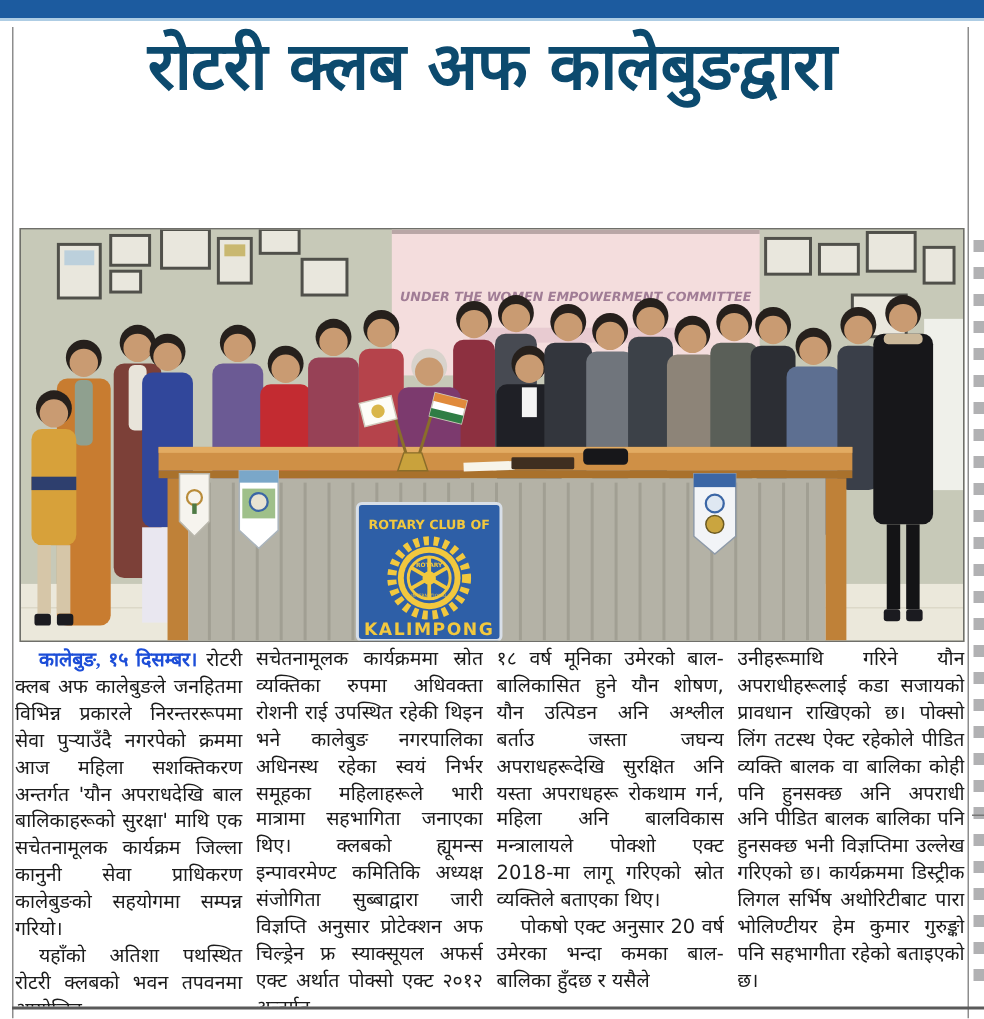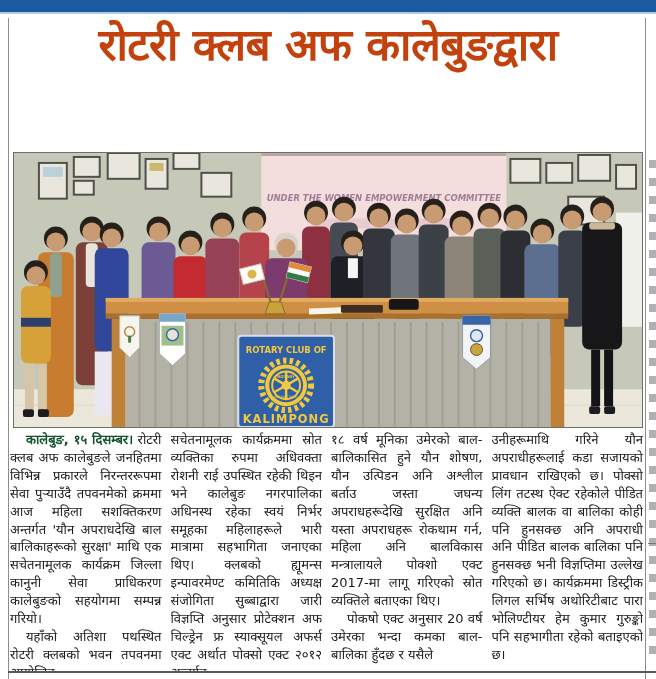--- a/index.html
+++ b/index.html
@@ -7,39 +7,39 @@
     width:656px;height:679px;position:relative;overflow:hidden;
     background:#ffffff;
     font-family:"DejaVu Sans", sans-serif;
   }
   .topbar{position:absolute;top:0;left:0;width:656px;height:12px;background:#1c5b9f;border-bottom:2px solid #aecde4;}
   .rule-v{position:absolute;top:18px;bottom:0;width:1px;background:#8d8d8d;}
   .rule-left{left:8px;}
   .rule-right{left:645px;}
   .headline{
     position:absolute;top:18px;left:11px;width:634px;
-    text-align:center;font-weight:700;color:#c2410c;
+    text-align:center;font-weight:700;color:#0c4a6e;
     font-size:44px;line-height:1.22;letter-spacing:-0.5px;
   }
   .headline div{white-space:nowrap;}
   .photo{
     position:absolute;top:152px;left:13px;width:630px;height:276px;
     border:1px solid #6f6f6a;box-sizing:border-box;background:#c7c9b8;
   }
   .body-text{
     position:absolute;top:431px;left:10px;width:633px;height:240px;
     display:flex;gap:9px;
   }
   .col{
     flex:1;min-width:0;text-align:justify;color:#1b1b1b;
     font-size:13px;line-height:17.9px;overflow:hidden;
   }
   .col p{margin:0;}
   .col p.indent{text-indent:16px;}
-  .dateline{font-weight:700;color:#14532d;}
+  .dateline{font-weight:700;color:#1d4ed8;font-family:Liberation Serif, serif;}
   .bottom-rule{position:absolute;top:671px;left:8px;width:648px;height:2px;background:#5a5a5a;}
   .sliver{
     position:absolute;left:649px;top:155px;width:7px;height:500px;opacity:.65;
     background:repeating-linear-gradient(to bottom,transparent 0 5px,rgba(55,55,60,.6) 5px 13px,transparent 13px 18px);
   }
   .sliver-rule{position:absolute;left:648px;top:543px;width:8px;height:1px;background:#777;}
 </style>
 </head>
 <body>
 
@@ -291,28 +291,28 @@
       <text x="273" y="226.5" text-anchor="middle" font-size="4" font-weight="bold" fill="#f2c83e">ROTARY</text>
       <text x="273" y="247" text-anchor="middle" font-size="3" fill="#f2c83e">INTERNATIONAL</text>
     </g>
     <text x="273" y="272" text-anchor="middle" font-size="11.5" font-weight="bold" letter-spacing="1" fill="#f2c83e">KALIMPONG</text>
   </g>
 </svg>
 </div>
 
 <div class="body-text">
   <div class="col">
-    <p class="indent"><span class="dateline">कालेबुङ, १५ दिसम्बर।</span><span> रोटरी क्लब अफ कालेबुङले जनहितमा विभिन्न प्रकारले निरन्तररूपमा सेवा पुऱ्याउँदै तपवनमेको क्रममा आज महिला सशक्तिकरण अन्तर्गत 'यौन अपराधदेखि बाल बालिकाहरूको सुरक्षा' माथि एक सचेतनामूलक कार्यक्रम जिल्ला कानुनी सेवा प्राधिकरण कालेबुङको सहयोगमा सम्पन्न गरियो।</span></p>
+    <p class="indent"><span class="dateline">कालेबुङ, १५ दिसम्बर।</span><span> रोटरी क्लब अफ कालेबुङले जनहितमा विभिन्न प्रकारले निरन्तररूपमा सेवा पुऱ्याउँदै नगरपेको क्रममा आज महिला सशक्तिकरण अन्तर्गत 'यौन अपराधदेखि बाल बालिकाहरूको सुरक्षा' माथि एक सचेतनामूलक कार्यक्रम जिल्ला कानुनी सेवा प्राधिकरण कालेबुङको सहयोगमा सम्पन्न गरियो।</span></p>
     <p class="indent">यहाँको अतिशा पथस्थित रोटरी क्लबको भवन तपवनमा आयोजित</p>
   </div>
   <div class="col">
     <p>सचेतनामूलक कार्यक्रममा स्रोत व्यक्तिका रुपमा अधिवक्ता रोशनी राई उपस्थित रहेकी थिइन भने कालेबुङ नगरपालिका अधिनस्थ रहेका स्वयं निर्भर समूहका महिलाहरूले भारी मात्रामा सहभागिता जनाएका थिए। क्लबको ह्यूमन्स इन्पावरमेण्ट कमितिकि अध्यक्ष संजोगिता सुब्बाद्वारा जारी विज्ञप्ति अनुसार प्रोटेक्शन अफ चिल्ड्रेन फ्र स्याक्सूयल अफर्स एक्ट अर्थात पोक्सो एक्ट २०१२ अन्तर्गत</p>
   </div>
   <div class="col">
-    <p>१८ वर्ष मूनिका उमेरको बाल-बालिकासित हुने यौन शोषण, यौन उत्पिडन अनि अश्लील बर्ताउ जस्ता जघन्य अपराधहरूदेखि सुरक्षित अनि यस्ता अपराधहरू रोकथाम गर्न, महिला अनि बालविकास मन्त्रालायले पोक्शो एक्ट 2017-मा लागू गरिएको स्रोत व्यक्तिले बताएका थिए।</p>
+    <p>१८ वर्ष मूनिका उमेरको बाल-बालिकासित हुने यौन शोषण, यौन उत्पिडन अनि अश्लील बर्ताउ जस्ता जघन्य अपराधहरूदेखि सुरक्षित अनि यस्ता अपराधहरू रोकथाम गर्न, महिला अनि बालविकास मन्त्रालायले पोक्शो एक्ट 2018-मा लागू गरिएको स्रोत व्यक्तिले बताएका थिए।</p>
     <p class="indent">पोकषो एक्ट अनुसार 20 वर्ष उमेरका भन्दा कमका बाल-बालिका हुँदछ र यसैले</p>
   </div>
   <div class="col">
     <p>उनीहरूमाथि गरिने यौन अपराधीहरूलाई कडा सजायको प्रावधान राखिएको छ। पोक्सो लिंग तटस्थ ऐक्ट रहेकोले पीडित व्यक्ति बालक वा बालिका कोही पनि हुनसक्छ अनि अपराधी अनि पीडित बालक बालिका पनि हुनसक्छ भनी विज्ञप्तिमा उल्लेख गरिएको छ। कार्यक्रममा डिस्ट्रीक लिगल सर्भिष अथोरिटीबाट पारा भोलिण्टीयर हेम कुमार गुरुङ्को पनि सहभागीता रहेको बताइएको छ।</p>
   </div>
 </div>
 
 <div class="bottom-rule"></div>
 <div class="sliver"></div>
 <div class="sliver-rule"></div>

